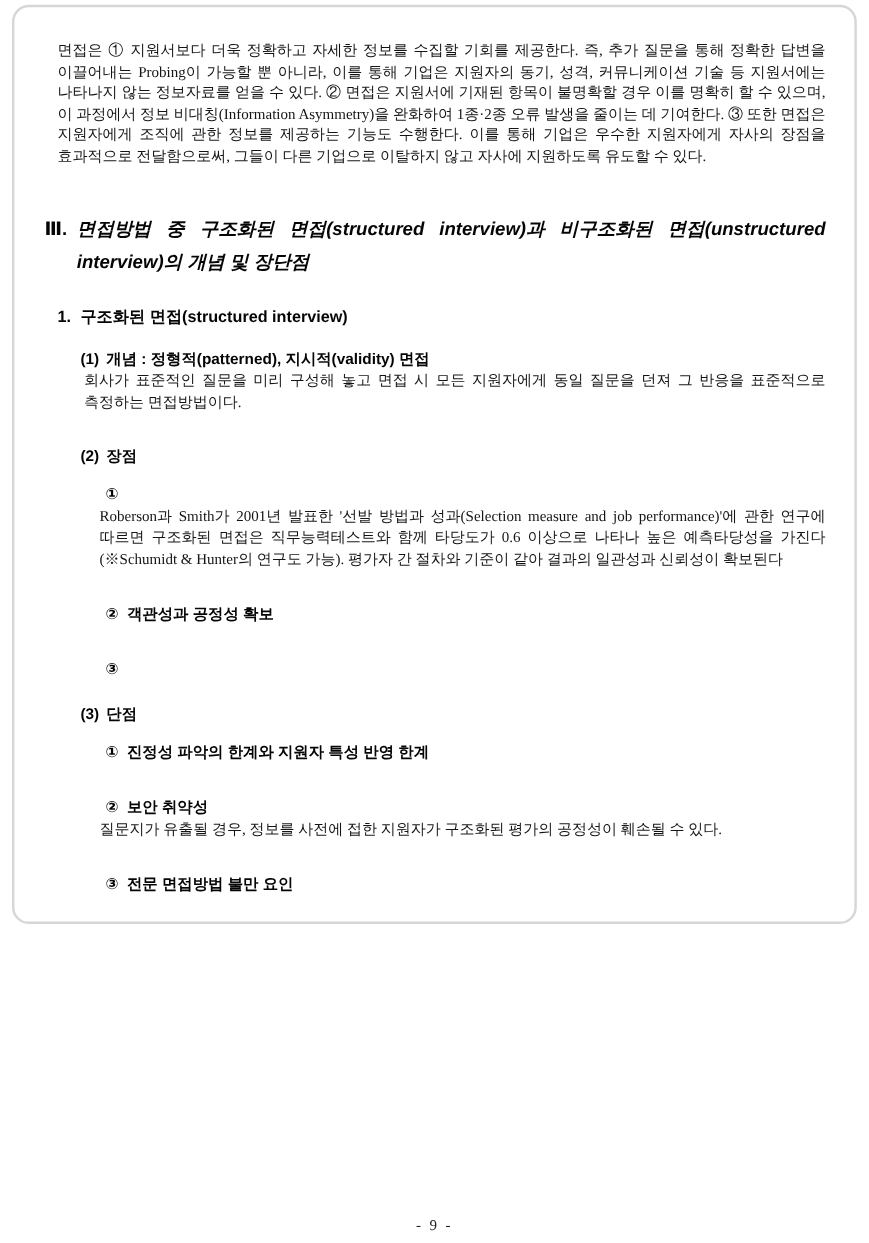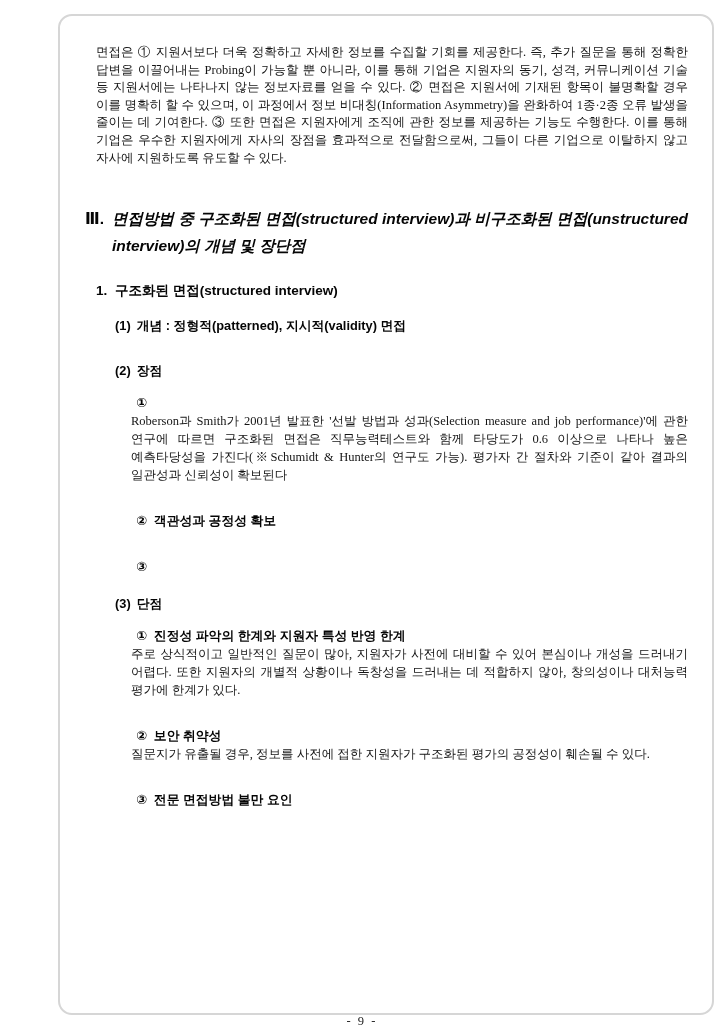--- a/index.html
+++ b/index.html
@@ -10,27 +10,26 @@
     color: #111111;
     position: relative;
     overflow: hidden;
   }
   .sheet {
     position: absolute; inset: 0;
     background: #ffffff;
   }
   .frame {
     position: absolute;
-    left: 10px; top: 14px; right: 10px;
-    height: 1001px;
+    left: 10px; top: 4px; right: 10px;
+    height: 766px;
     border: 2px solid #d6d6d6;
     border-radius: 14px;
     box-sizing: border-box;
     overflow: hidden;
-    margin-left: 48px;
   }
   .content { position: relative; width: 100%; height: 100%; }
 
   p, div { margin: 0; }
 
   .body-text {
     font-size: 12.5px;
     line-height: 18px;
     text-align: justify;
     word-break: keep-all;
@@ -123,20 +122,21 @@
 
       <div class="h-sub1">
         <span class="marker">1.</span>
         <span>구조화된 면접(structured interview)</span>
       </div>
 
       <div class="h-paren mt-concept">
         <span class="marker">(1)</span>
         <span>개념 : 정형적(patterned), 지시적(validity) 면접</span>
       </div>
+      <p class="body-text concept-body">회사가 표준적인 질문을 미리 구성해 놓고 면접 시 모든 지원자에게 동일 질문을 던져 그 반응을 표준적으로 측정하는 면접방법이다.</p>
 
       <div class="h-paren mt-adv">
         <span class="marker">(2)</span>
         <span>장점</span>
       </div>
 
       <div class="num-item">
         <div class="num-title">
           <span class="num">①</span>
         </div>
@@ -159,21 +159,20 @@
       <div class="h-paren mt-disadv">
         <span class="marker">(3)</span>
         <span>단점</span>
       </div>
 
       <div class="num-item">
         <div class="num-title">
           <span class="num">①</span>
           <span>진정성 파악의 한계와 지원자 특성 반영 한계</span>
         </div>
-        <p class="body-text num-body">주로 상식적이고 일반적인 질문이 많아, 지원자가 사전에 대비할 수 있어 본심이나 개성을 드러내기 어렵다. 또한 지원자의 개별적 상황이나 독창성을 드러내는 데 적합하지 않아, 창의성이나 대처능력 평가에 한계가 있다.</p>
       </div>
 
       <div class="num-item">
         <div class="num-title">
           <span class="num">②</span>
           <span>보안 취약성</span>
         </div>
         <p class="body-text num-body">질문지가 유출될 경우, 정보를 사전에 접한 지원자가 구조화된 평가의 공정성이 훼손될 수 있다.</p>
       </div>
 

